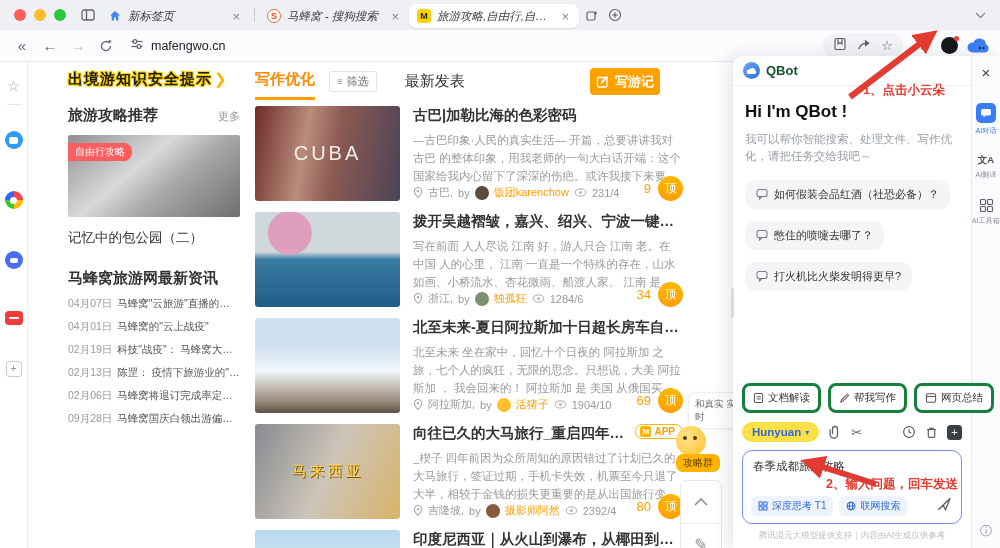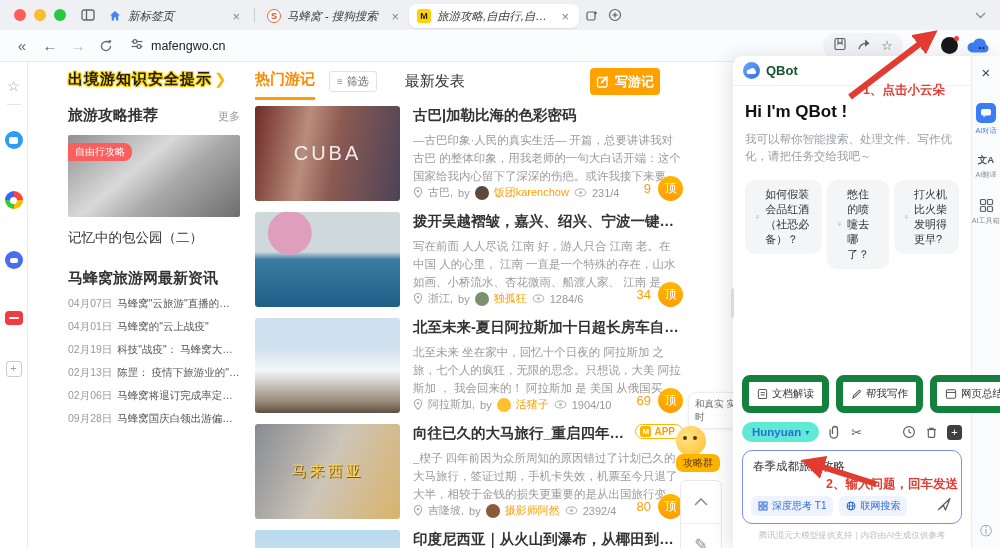--- a/index.html
+++ b/index.html
@@ -109,27 +109,27 @@
 
   
   .qbot{position:absolute;right:0;top:56px;width:267px;height:492px;background:#fff;border-radius:10px 0 0 0;box-shadow:-5px 0 18px rgba(30,40,70,.12);z-index:40;display:flex;}
   .qb-main{flex:1;position:relative;min-width:0;}
   .qb-head{height:30px;display:flex;align-items:center;gap:6px;padding:0 10px;border-bottom:1px solid #eef0f3;}
   .qb-logo{width:17px;height:17px;border-radius:50%;background:linear-gradient(135deg,#6ea8f8,#2f6fe0);display:flex;align-items:center;justify-content:center;}
   .qb-title{font-size:13px;font-weight:bold;color:#14532d;}
   .qb-body{padding:16px 12px 0;}
   .qb-hi{font-size:17px;font-weight:bold;color:#111;}
   .qb-intro{margin-top:9px;font-size:11.5px;line-height:1.5;color:#9aa0a6;}
-  .qb-chips{margin-top:14px;display:flex;flex-direction:row;align-items:flex-start;gap:5px;}
+  .qb-chips{margin-top:14px;display:flex;flex-direction:column;align-items:flex-start;gap:12px;}
   .qb-chip{display:inline-flex;align-items:center;gap:6px;background:#f4f5f7;border-radius:10px;padding:7px 11px;font-size:11px;color:#333;max-width:100%;}
   .qb-bottom{position:absolute;left:0;right:0;bottom:0;padding:0 9px 6px;}
   .qa-row{display:flex;gap:7px;}
-  .qa-btn{display:flex;align-items:center;gap:4px;border:7px solid #15803d;border-radius:8px;background:#fff;padding:5px 8px;font-size:10.5px;color:#333;white-space:nowrap;}
+  .qa-btn{display:flex;align-items:center;gap:4px;border:3px solid #15803d;border-radius:8px;background:#fff;padding:5px 8px;font-size:10.5px;color:#333;white-space:nowrap;}
   .tool-row{display:flex;align-items:center;gap:9px;margin-top:9px;}
-  .model-pill{display:flex;align-items:center;gap:4px;background:#5eead4;color:#2e6bd6;font-size:11.5px;font-weight:bold;border-radius:13px;padding:4px 10px;}
+  .model-pill{display:flex;align-items:center;gap:4px;background:#fde047;color:#2e6bd6;font-size:11.5px;font-weight:bold;border-radius:13px;padding:4px 10px;}
   .model-pill i{font-style:normal;font-size:8px;}
   .t-ic{color:#5f6368;display:flex;align-items:center;font-size:13px;}
   .tool-sp{flex:1;}
   .dark-plus{width:15px;height:15px;background:#3c4043;border-radius:3.5px;color:#fff;font-size:11px;line-height:14px;text-align:center;}
   .qb-input{position:relative;margin-top:8px;height:74px;border:1.5px solid #7c8cf8;border-radius:10px;background:#fff;}
   .qb-text{position:absolute;left:10px;top:8px;font-size:11.5px;color:#333;}
   .qb-toggles{position:absolute;left:8px;bottom:7px;display:flex;gap:6px;}
   .tg{display:flex;align-items:center;gap:4px;background:#eef3fd;border-radius:6px;padding:3px 7px;font-size:10px;color:#2e6bd6;}
   .qb-send{position:absolute;right:9px;bottom:7px;color:#5f6368;}
   .qb-foot{margin-top:6px;text-align:center;font-size:8.5px;color:#b9bdc4;white-space:nowrap;}
@@ -265,21 +265,21 @@
       <span class="ap ap-disk"></span>
       <span class="ap ap-bear"></span>
       <span class="ap ap-red"></span>
       <span class="ap-add">+</span>
     </div>
 
     <div class="page">
       <div class="banner"><span>出境游知识安全提示</span><b>❯</b></div>
 
       <div class="ptabs">
-        <span class="ptab-hot">热门游记</span>
+        <span class="ptab-hot">写作优化</span>
         <span class="pfilter">
             <i>≡</i>
             <span>筛选</span>
           </span>
         <span class="ptab-new">最新发表</span>
       </div>
 
       <div class="write-btn">
         <svg width="13" height="13" viewBox="0 0 13 13">
             <rect x="1.5" y="2.5" width="9.5" height="9.5" rx="1.5" fill="none" stroke="#fff" stroke-width="1.3"></rect>

